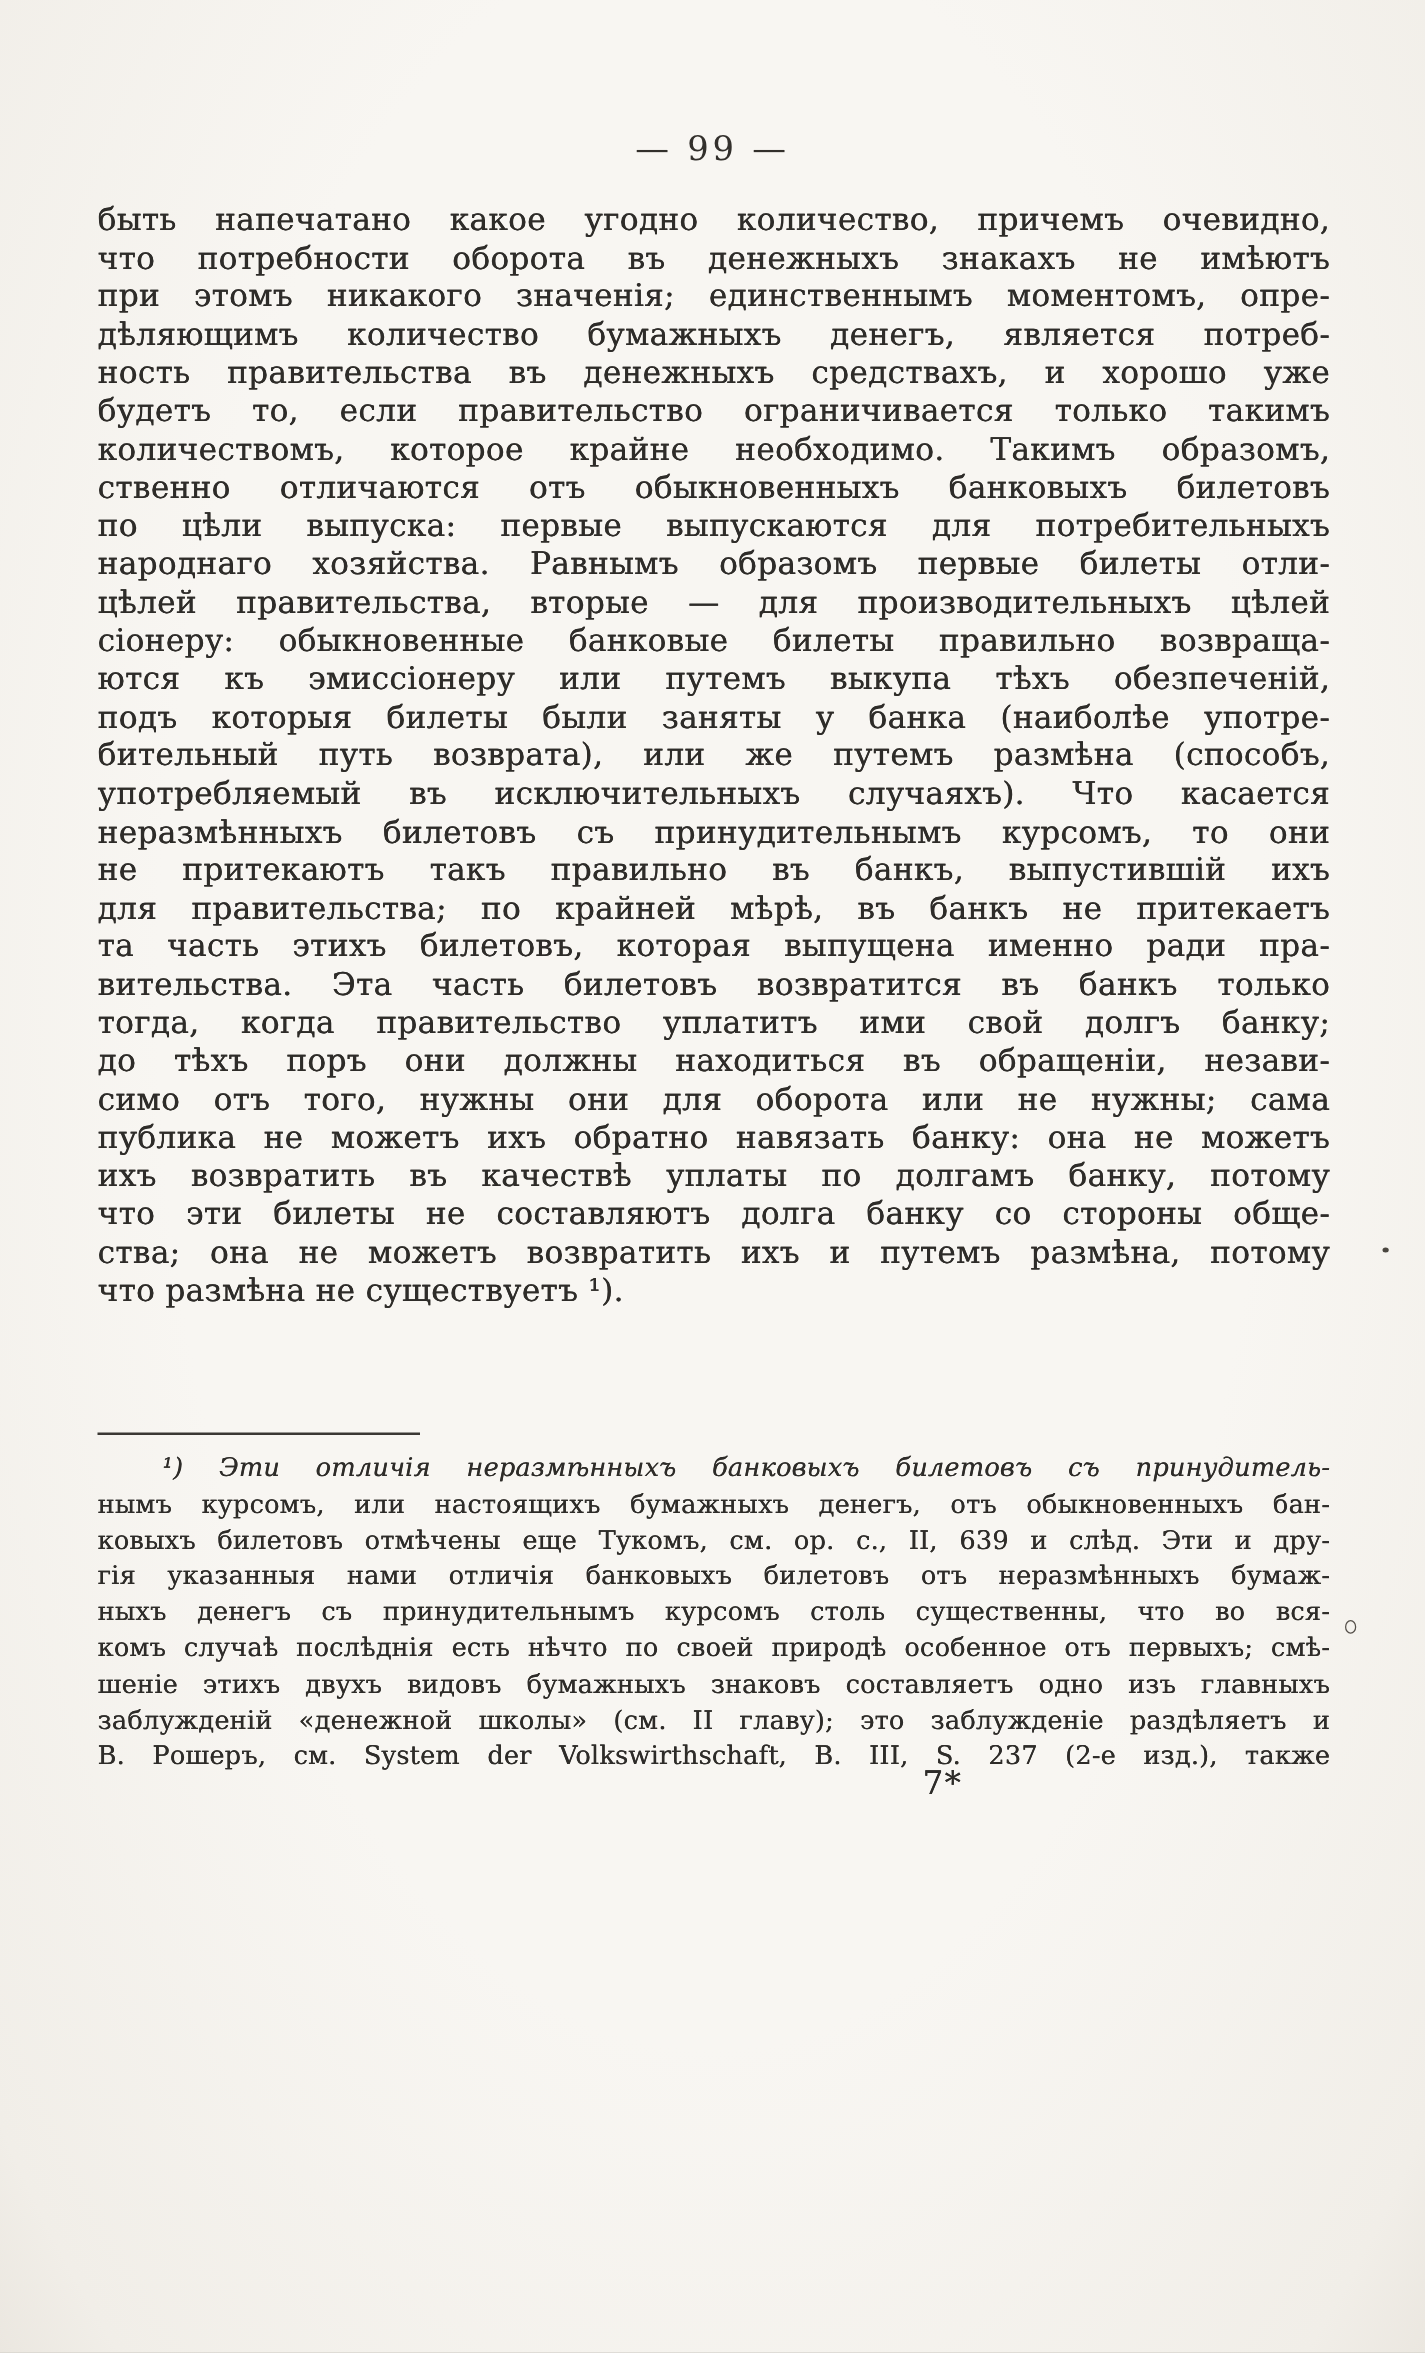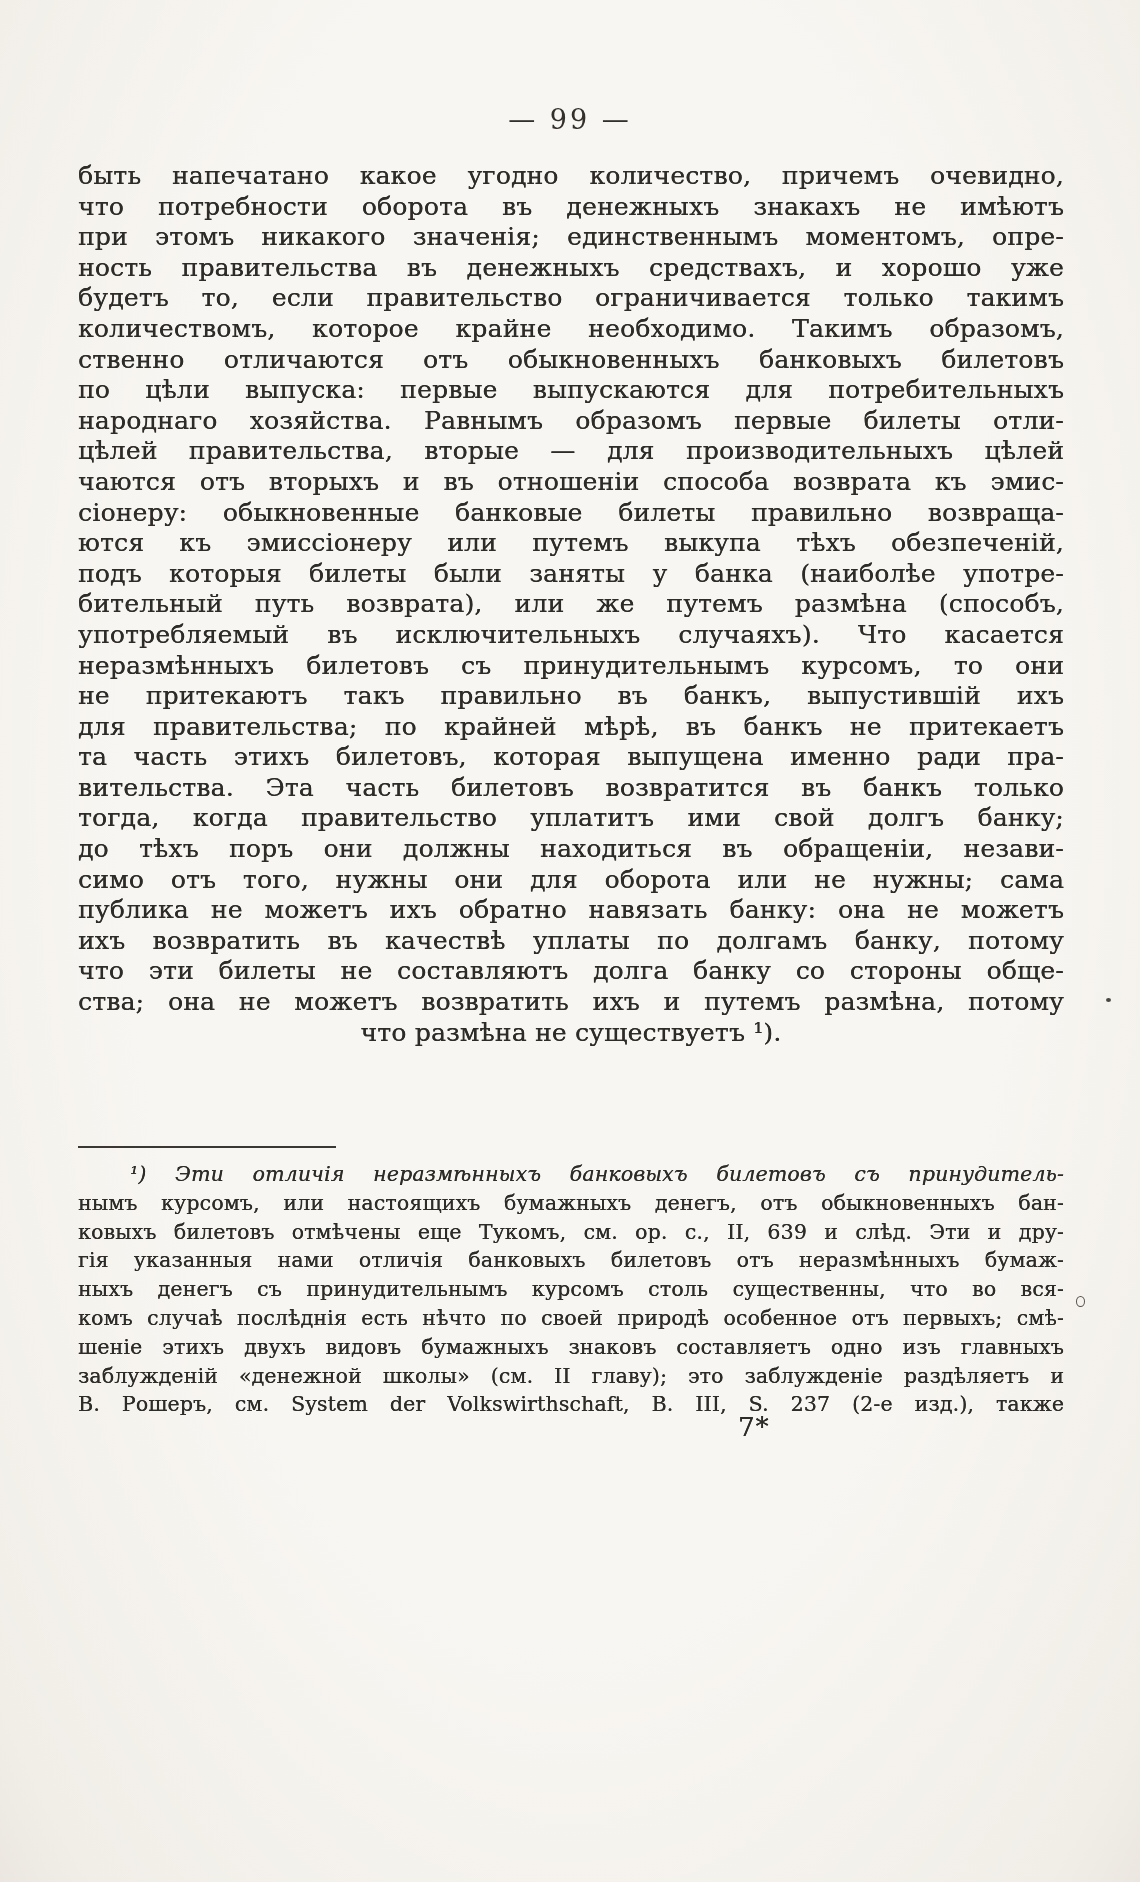--- a/index.html
+++ b/index.html
@@ -41,21 +41,21 @@
     position: absolute;
     top: 1160px;
     left: 78px;
     width: 986px;
     font-size: 20.5px;
     line-height: 28.8px;
     letter-spacing: 0.15px;
     text-shadow: 0.2px 0 0 currentColor;
   }
   .line {
-    text-align: center;
+    text-align: left;
     white-space: normal;
   }
   .jline {
     text-align: justify;
     text-align-last: justify;
   }
   .indent {
     text-indent: 52px;
     font-style: italic;
   }
@@ -87,28 +87,28 @@
 <body>
 
 <div class="page">
 
   <div class="page-number">— 99 —</div>
 
   <div class="body-text">
     <div class="line jline">быть напечатано какое угодно количество, причемъ очевидно,</div>
     <div class="line jline">что потребности оборота въ денежныхъ знакахъ не имѣютъ</div>
     <div class="line jline">при этомъ никакого значенія; единственнымъ моментомъ, опре-</div>
+    <div class="line jline">дѣляющимъ количество бумажныхъ денегъ, является потреб-</div>
     <div class="line jline">ность правительства въ денежныхъ средствахъ, и хорошо уже</div>
     <div class="line jline">будетъ то, если правительство ограничивается только такимъ</div>
     <div class="line jline">количествомъ, которое крайне необходимо. Такимъ образомъ,</div>
     <div class="line jline">ственно отличаются отъ обыкновенныхъ банковыхъ билетовъ</div>
     <div class="line jline">по цѣли выпуска: первые выпускаются для потребительныхъ</div>
     <div class="line jline">народнаго хозяйства. Равнымъ образомъ первые билеты отли-</div>
     <div class="line jline">цѣлей правительства, вторые — для производительныхъ цѣлей</div>
-    <div class="line jline">чаются отъ вторыхъ и въ отношеніи способа возврата къ эмис-</div>
     <div class="line jline">сіонеру: обыкновенные банковые билеты правильно возвраща-</div>
     <div class="line jline">ются къ эмиссіонеру или путемъ выкупа тѣхъ обезпеченій,</div>
     <div class="line jline">подъ которыя билеты были заняты у банка (наиболѣе употре-</div>
     <div class="line jline">бительный путь возврата), или же путемъ размѣна (способъ,</div>
     <div class="line jline">употребляемый въ исключительныхъ случаяхъ). Что касается</div>
     <div class="line jline">неразмѣнныхъ билетовъ съ принудительнымъ курсомъ, то они</div>
     <div class="line jline">не притекаютъ такъ правильно въ банкъ, выпустившій ихъ</div>
     <div class="line jline">для правительства; по крайней мѣрѣ, въ банкъ не притекаетъ</div>
     <div class="line jline">та часть этихъ билетовъ, которая выпущена именно ради пра-</div>
     <div class="line jline">вительства. Эта часть билетовъ возвратится въ банкъ только</div>

